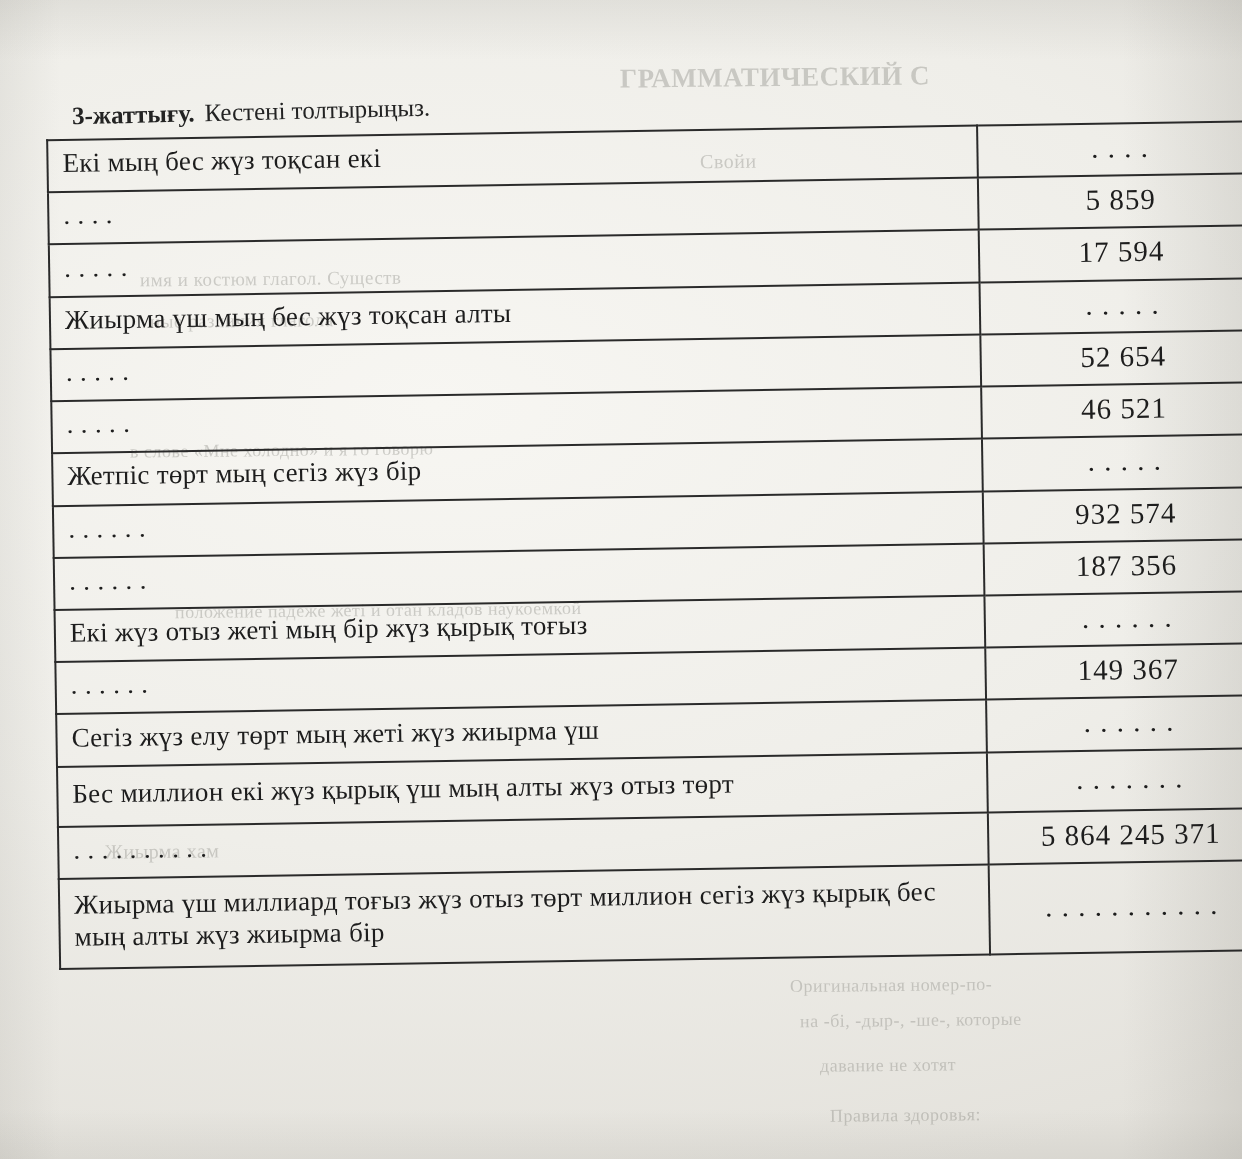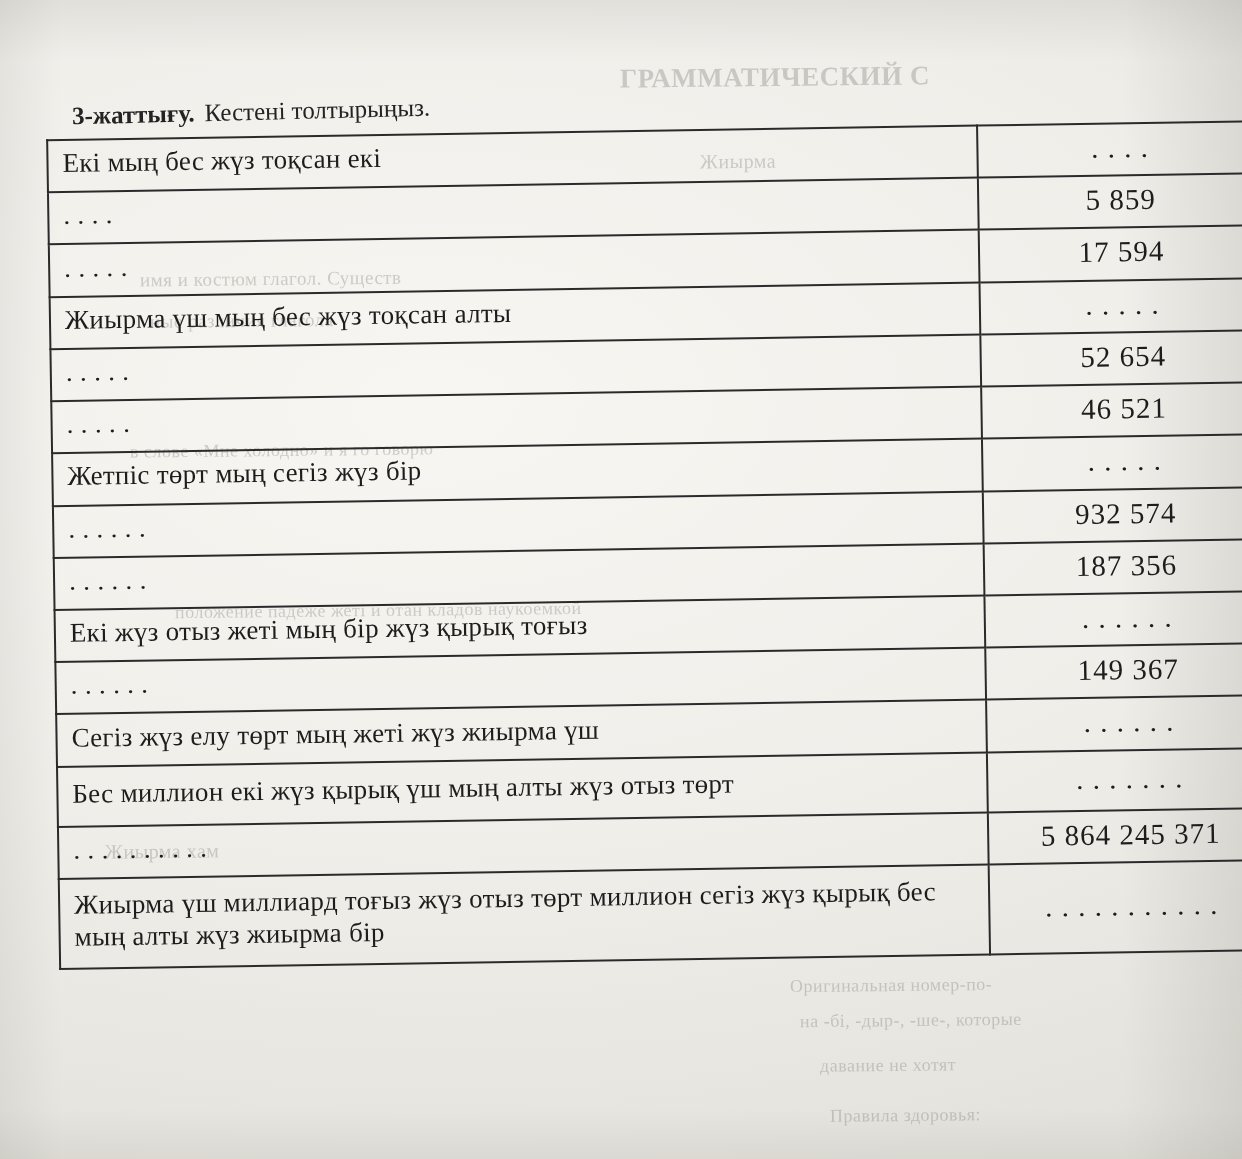--- a/index.html
+++ b/index.html
@@ -103,21 +103,21 @@
   }
   .tall td { padding-top: 10px; padding-bottom: 14px; }
 </style>
 </head>
 <body>
 
 <div class="page"></div>
 
 <div class="content">
   <div class="ghost" style="left:620px; top:62px; font-size:27px; font-weight:bold;">ГРАММАТИЧЕСКИЙ С</div>
-  <div class="ghost" style="left:700px; top:150px; font-size:20px;">Жиырма</div>
+  <div class="ghost" style="left:700px; top:150px; font-size:20px;">Свойи</div>
   <div class="ghost" style="left:140px; top:268px; font-size:19px;">имя и костюм глагол. Существ</div>
   <div class="ghost" style="left:150px; top:310px; font-size:19px;">ные различия глагола</div>
   <div class="ghost" style="left:130px; top:440px; font-size:18px;">в слове «Мне холодно» и я го говорю</div>
   <div class="ghost" style="left:175px; top:600px; font-size:18px;">положение падеже жеті и отан кладов наукоемкой</div>
   <div class="ghost" style="left:105px; top:840px; font-size:20px;">Жиырма хам</div>
   <div class="ghost" style="left:790px; top:975px; font-size:18px;">Оригинальная номер-по-</div>
   <div class="ghost" style="left:800px; top:1010px; font-size:18px;">на -бі, -дыр-, -ше-, которые</div>
   <div class="ghost" style="left:820px; top:1055px; font-size:18px;">давание не хотят</div>
   <div class="ghost" style="left:830px; top:1105px; font-size:18px;">Правила здоровья:</div>
 </div>

